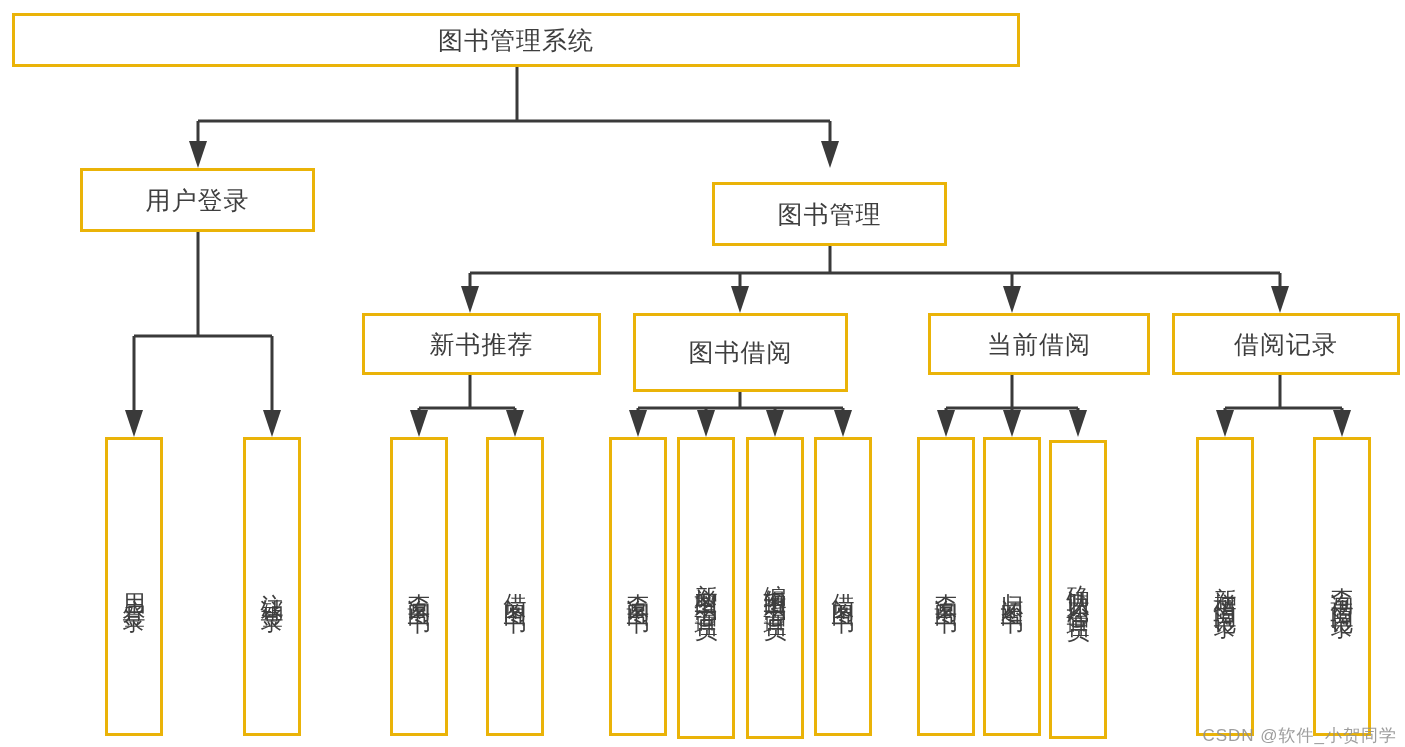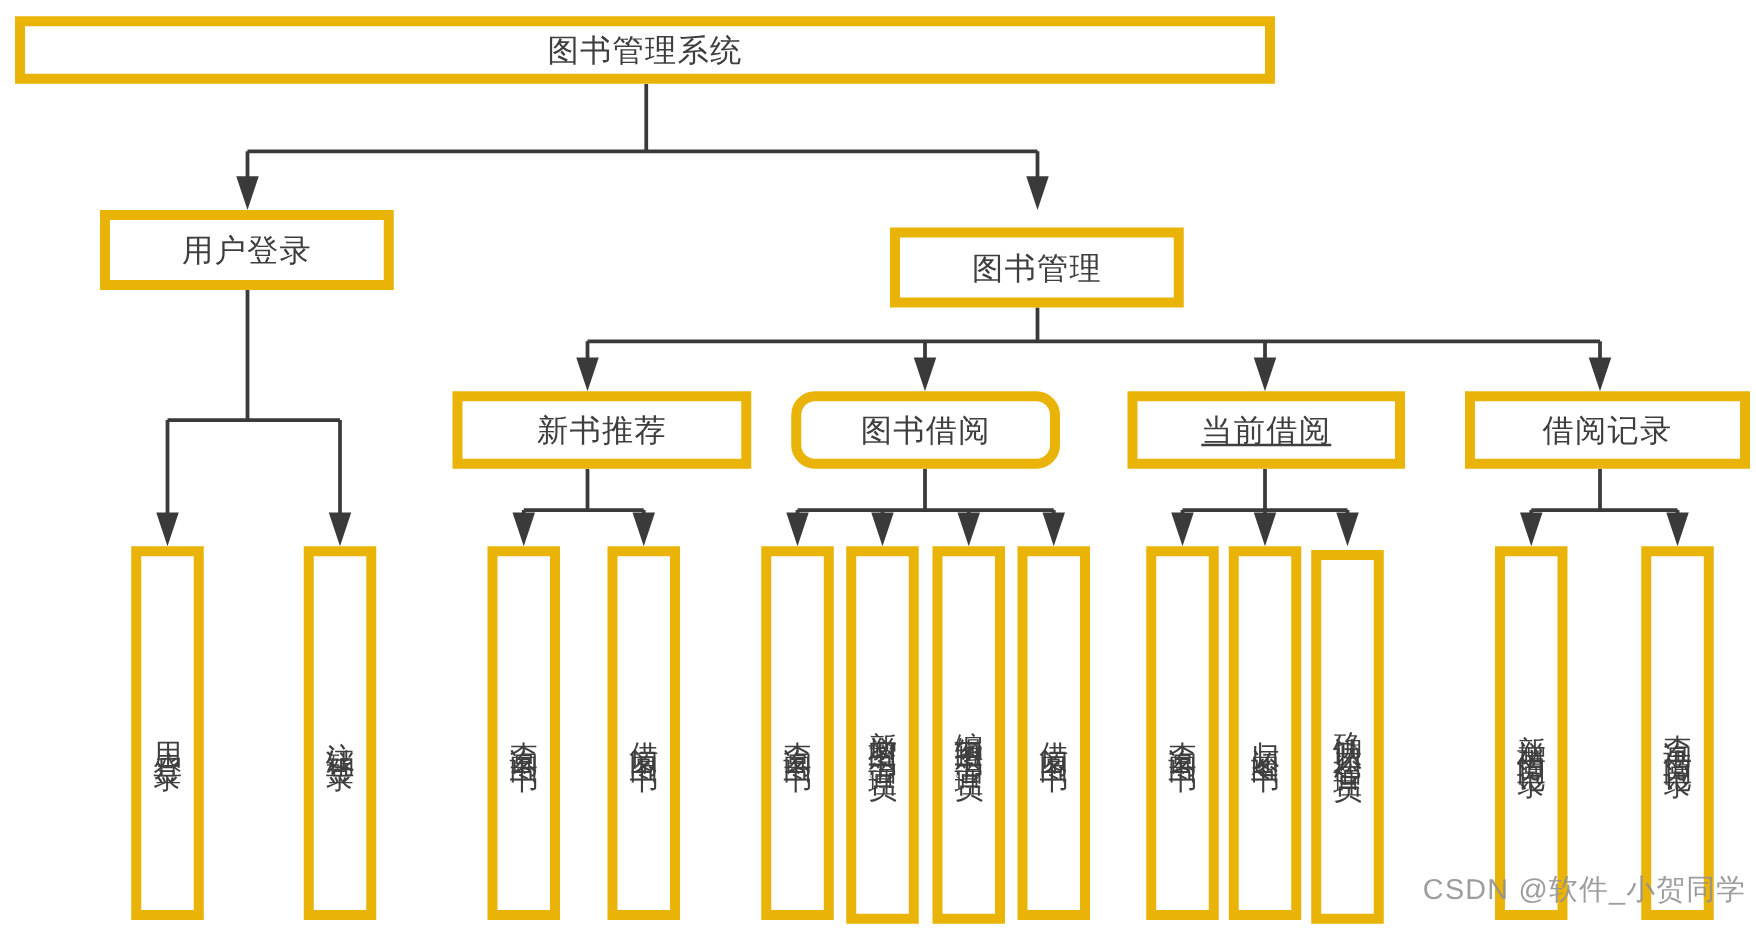--- a/index.html
+++ b/index.html
@@ -19,21 +19,21 @@
     position: absolute;
     left: 0;
     top: 0;
     width: 1405px;
     height: 747px;
     pointer-events: none;
   }
   .node {
     position: absolute;
     box-sizing: border-box;
-    border: 8px solid #eab308;
+    border: 3px solid #eab308;
     background: #ffffff;
     color: #3e3e3e;
     display: flex;
     align-items: center;
     justify-content: center;
   }
   .box-h {
     font-size: 25px;
     letter-spacing: 1px;
     white-space: nowrap;
@@ -44,22 +44,22 @@
     text-orientation: mixed;
     letter-spacing: 6px;
     line-height: 1;
   }
   .box-v.long {
     letter-spacing: 5px;
   }
   .watermark {
     position: absolute;
     right: 8px;
-    bottom: 20px;
-    font-size: 23px;
+    bottom: 0;
+    font-size: 17px;
     color: rgba(144, 144, 144, 0.88);
     white-space: nowrap;
     letter-spacing: 1px;
   }
 </style>
 </head>
 <body>
 
 <div class="canvas">
 
@@ -102,22 +102,22 @@
       <polygon points="1333,410 1351,410 1342,437"></polygon>
     </g>
   </svg>
 
   <div class="node box-h" style="left:12px; top:13px; width:1008px; height:54px;">图书管理系统</div>
 
   <div class="node box-h" style="left:80px; top:168px; width:235px; height:64px;">用户登录</div>
   <div class="node box-h" style="left:712px; top:168px; width:235px; height:64px;margin-top:14px;">图书管理</div>
 
   <div class="node box-h" style="left:362px; top:313px; width:239px; height:62px;">新书推荐</div>
-  <div class="node box-h" style="left:633px; top:313px; width:215px; height:62px;border-radius:19px;">图书借阅</div>
-  <div class="node box-h" style="left:902px; top:313px; width:222px; height:62px;text-decoration:underline;">当前借阅</div>
+  <div class="node box-h" style="left:633px; top:313px; width:215px; height:79px;">图书借阅</div>
+  <div class="node box-h" style="left:928px; top:313px; width:222px; height:62px;">当前借阅</div>
   <div class="node box-h" style="left:1172px; top:313px; width:228px; height:62px;">借阅记录</div>
 
   <div class="node box-v" style="left:105px; top:437px; width:58px; height:299px;">用户登录</div>
   <div class="node box-v" style="left:243px; top:437px; width:58px; height:299px;">注销登录</div>
 
   <div class="node box-v" style="left:390px; top:437px; width:58px; height:299px;">查询图书</div>
   <div class="node box-v" style="left:486px; top:437px; width:58px; height:299px;">借阅图书</div>
 
   <div class="node box-v" style="left:609px; top:437px; width:58px; height:299px;">查询图书</div>
   <div class="node box-v long" style="left:677px; top:437px; width:58px; height:302px;">新增图书（管理员）</div>

